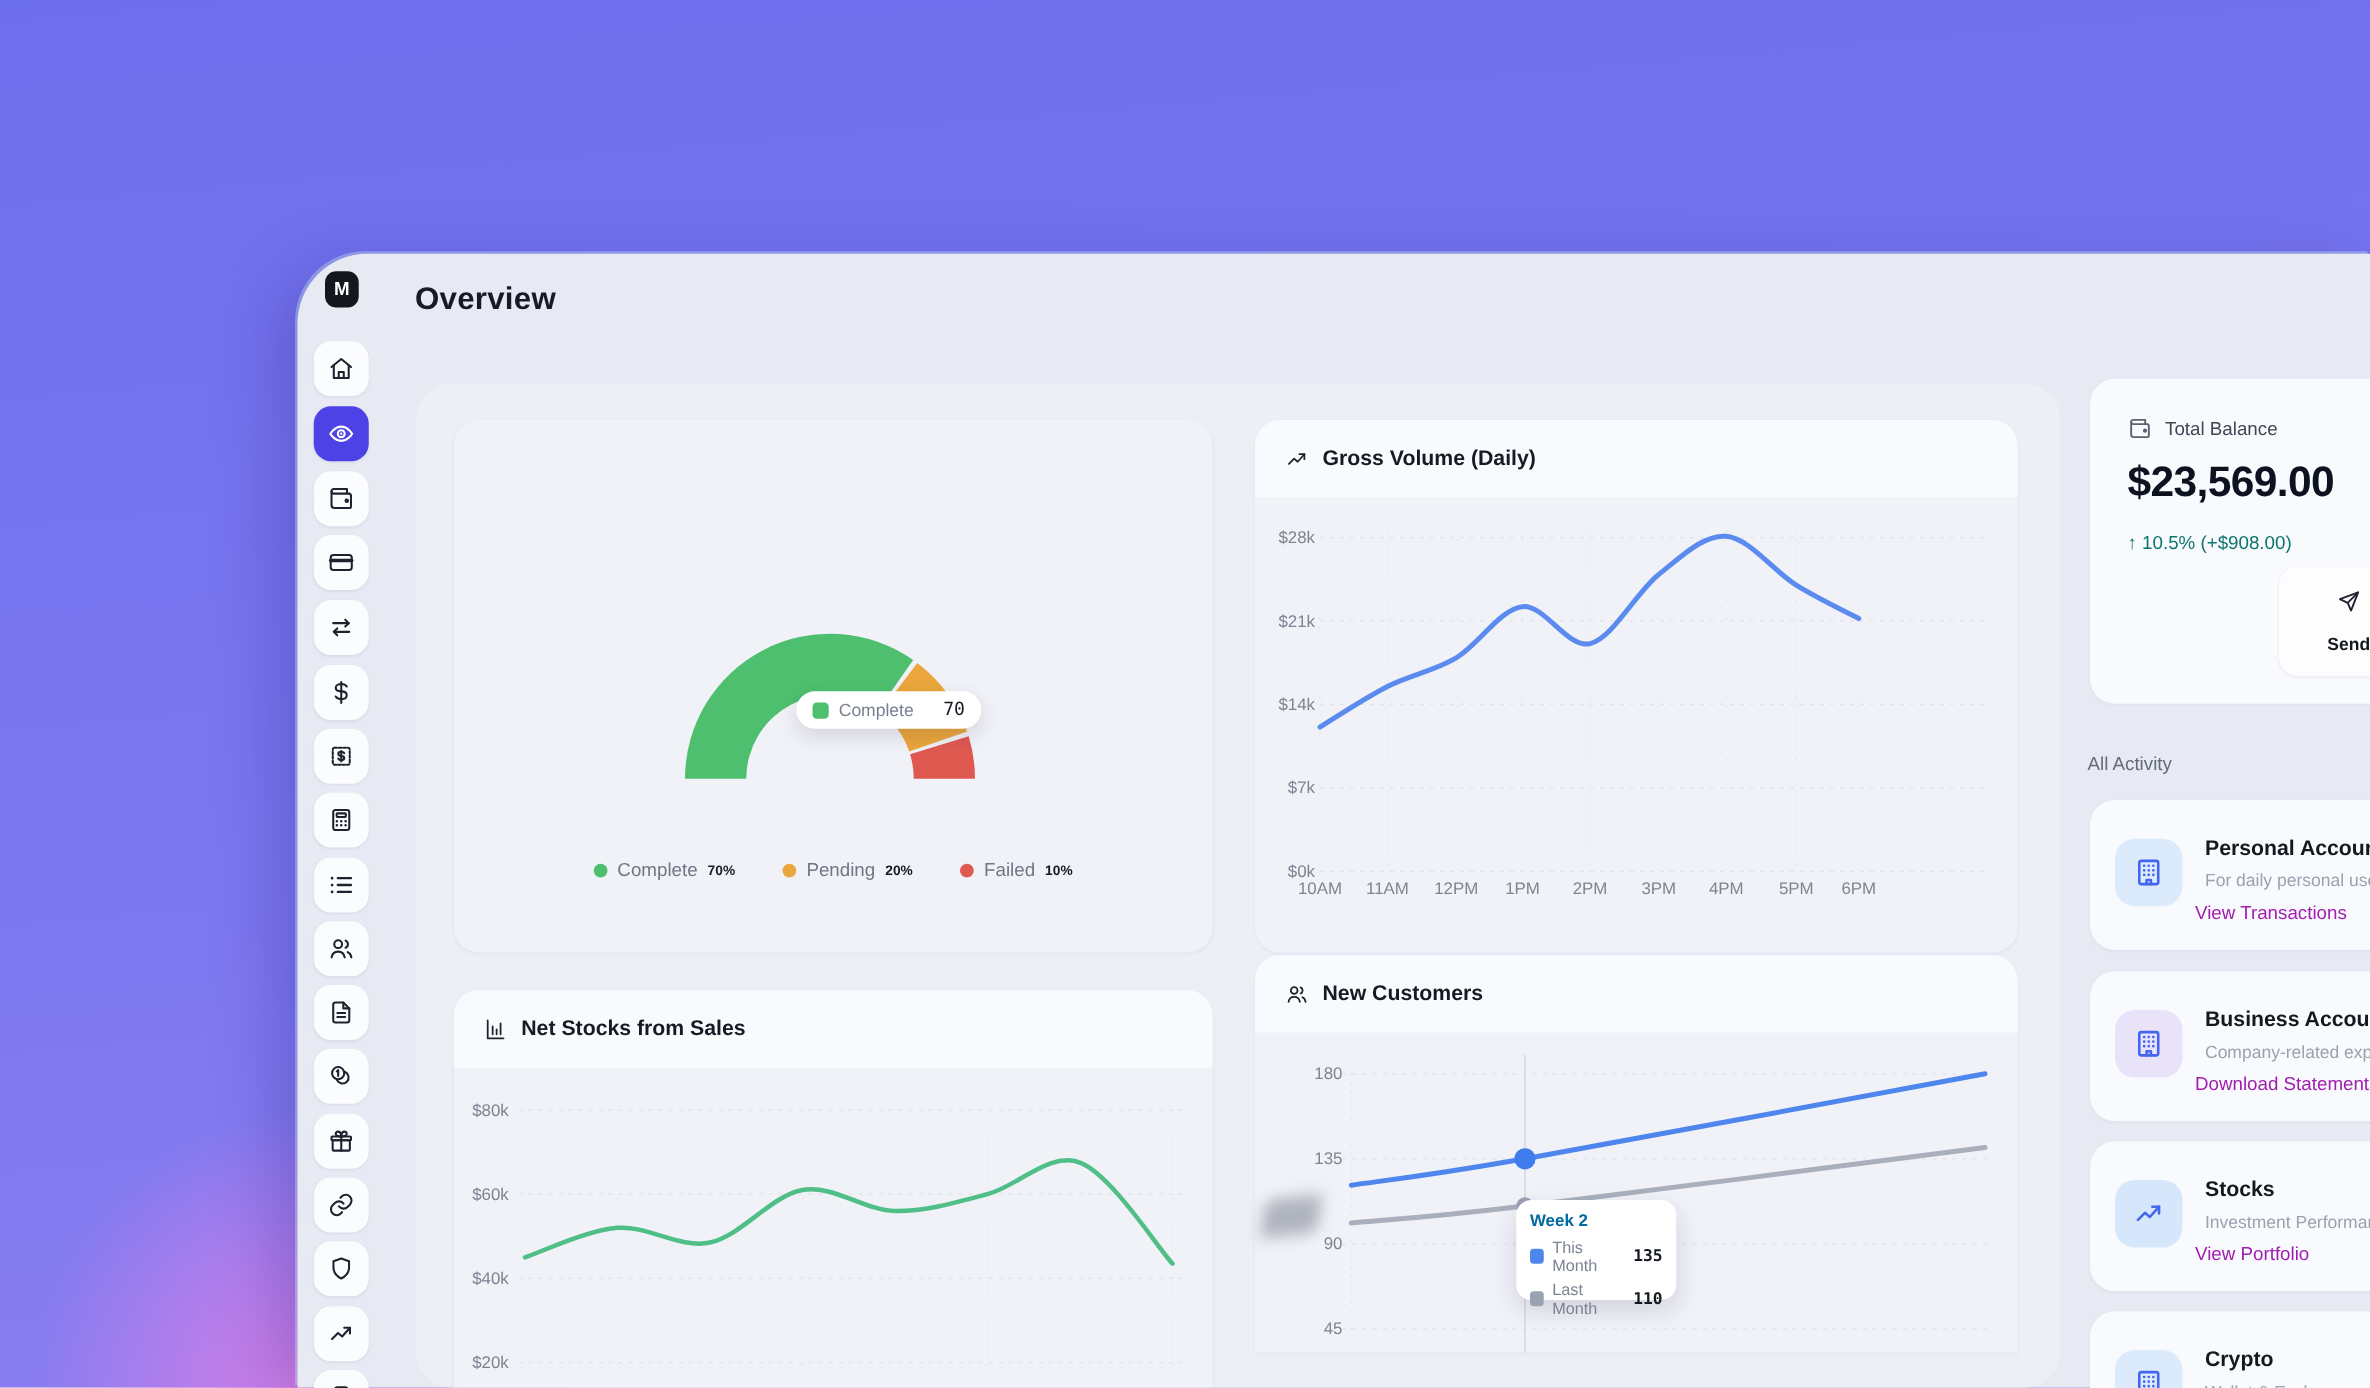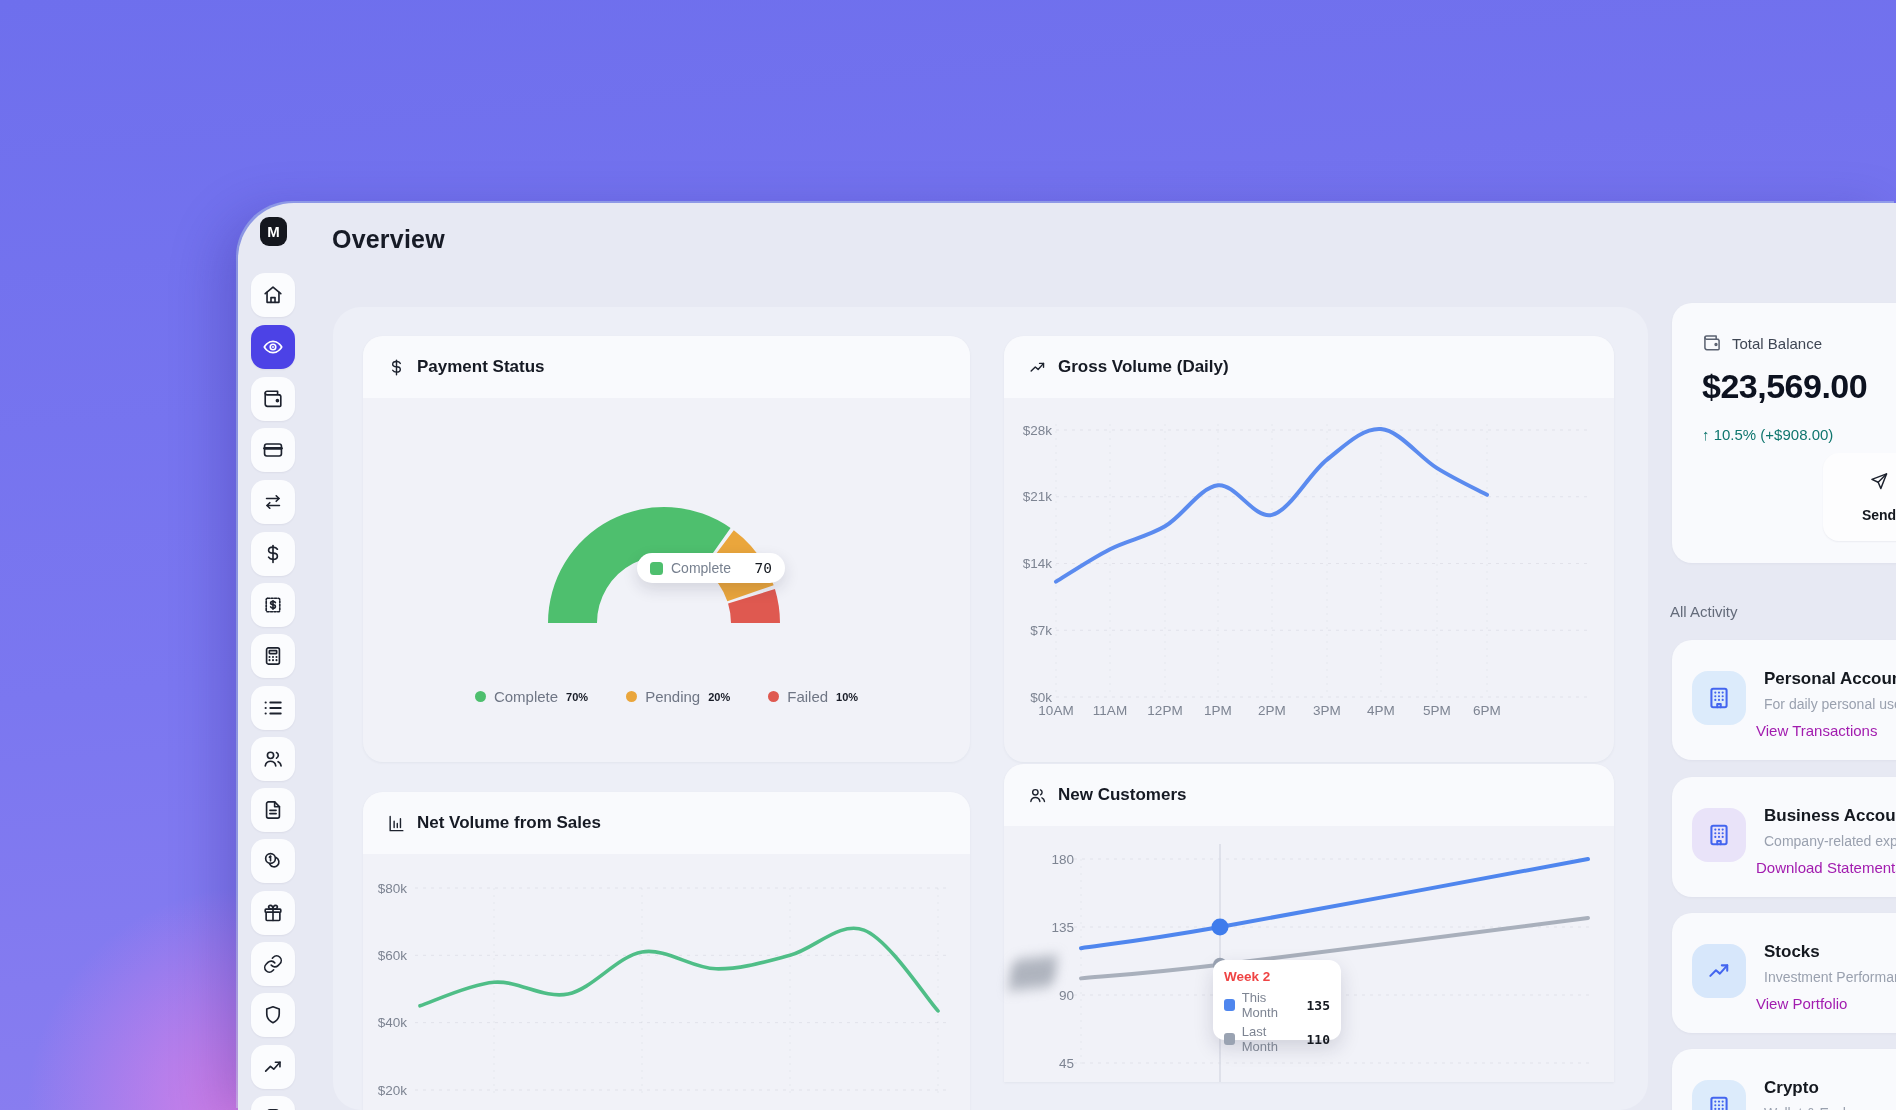--- a/index.html
+++ b/index.html
@@ -35,21 +35,21 @@
   .pill-tip .sq{width:13px;height:13px;border-radius:3.5px;}
   .pill-tip .lbl{font-size:14px;color:#77808f;}
   .pill-tip .val{margin-left:auto;font-family:"DejaVu Sans Mono",monospace;font-size:14.5px;font-weight:400;color:#14181f;}
   .legend{left:0;right:0;top:352px;display:flex;justify-content:center;gap:38px;align-items:center;}
   .leg-item{display:flex;align-items:center;gap:8px;}
   .leg-dot{width:11px;height:11px;border-radius:50%;}
   .leg-lbl{font-size:15px;color:#6f7685;}
   .leg-val{font-size:11px;font-weight:700;color:#171b26;}
   .cust-tip{left:209px;top:196px;width:128px;height:80px;border-radius:12px;background:#fff;
     box-shadow:0 8px 20px rgba(25,30,60,.15);padding:9px 11px;box-sizing:border-box;z-index:3;}
-  .cust-tip .t{font-size:13.5px;font-weight:700;color:#ef4444;margin-bottom:6px;}
+  .cust-tip .t{font-size:13.5px;font-weight:700;color:#0369a1;margin-bottom:6px;}
   .cust-tip .row{display:flex;align-items:center;gap:7px;margin-bottom:4px;}
   .cust-tip .sq{width:12px;height:12px;border-radius:3px;}
   .cust-tip .rl{font-size:13px;color:#7d8492;}
   .cust-tip .rv{font-family:"DejaVu Sans Mono",monospace;font-size:13px;font-weight:700;color:#14181f;}
   .smudge{left:6px;top:194px;width:46px;height:30px;background:#79818f;opacity:.55;border-radius:5px;
     filter:blur(6px);transform:rotate(-6deg) skewX(-14deg);z-index:2;}
   .rcard{position:absolute;left:1434px;width:320px;border-radius:20px;background:#f9fafd;box-shadow:0 1px 3px rgba(25,30,60,.04);}
   .bal-label{font-size:15px;font-weight:500;color:#3f4654;}
   .bal-amount{left:30px;top:64px;font-size:34px;font-weight:800;color:#0d1220;letter-spacing:-.5px;}
   .bal-delta{left:30px;top:123px;font-size:15px;font-weight:500;color:#0f766e;}
@@ -193,27 +193,20 @@
     <div class="side-btn abs" style="top:893px">
       <svg viewBox="0 0 24 24" class="ic">
           <rect x="6.4" y="3" width="11.2" height="18" rx="2.4"></rect>
         </svg>
     </div>
   </nav>
 
   <div class="wrapper abs">
 
     <div class="card" style="left:30px;top:29px;width:607px;height:426px;">
-      <div class="card-header">
-        <svg viewBox="0 0 24 24" class="ic">
-            <path d="M12 2.8v18.4"></path>
-            <path d="M16.8 6.8c-.8-1.4-2.5-2.3-4.8-2.3-2.7 0-4.8 1.4-4.8 3.4S9.2 11 12 11s4.8 1.3 4.8 3.4-2.1 3.4-4.8 3.4c-2.3 0-4-.9-4.8-2.3"></path>
-          </svg>
-        <span class="card-title">Payment Status</span>
-      </div>
       <svg id="chart-gauge" class="chart-svg" viewBox="0 0 607 426">
           <path d="M185 287 A116 116 0 0 1 367.53486661672133 191.97836286247696 L339.4296212355201 232.11681303263754 A67 67 0 0 0 234 287 Z" fill="#4ebf6e"></path>
           <path d="M370.8105426856376 194.358280834514 A116 116 0 0 1 410.68015476952075 249.23409408296982 L364.3497445651542 265.1869336513705 A67 67 0 0 0 341.32160655118724 233.49142082683136 Z" fill="#eaa63c"></path>
           <path d="M411.9313516917121 253.08488225216252 A116 116 0 0 1 417 286.99999999999994 L368 287 A67 67 0 0 0 365.07241864952334 267.4110957835766 Z" fill="#df5950"></path>
         </svg>
       <div class="pill-tip abs">
         <span class="sq" style="background: rgb(78, 191, 110);"></span>
         <span class="lbl">Complete</span>
         <span class="val">70</span>
       </div>
@@ -276,21 +269,21 @@
           <path d="M52 245.61785714285713C61 240.21428571428572 87.83333333333333 222.4142857142857 106 213.19642857142858C124.16666666666667 203.97857142857146 143 200.9589285714286 161 190.3107142857143C179 179.66250000000002 196.16666666666666 151.21428571428575 214 149.30714285714288C231.83333333333334 147.4 249.83333333333334 183.15892857142853 268 178.8678571428571C286.1666666666667 174.57678571428568 304.8333333333333 137.86428571428576 323 123.56071428571431C341.1666666666667 109.25714285714288 358.6666666666667 91.61607142857139 377 93.04642857142852C395.3333333333333 94.47678571428565 415.3333333333333 121.1767857142857 433 132.14285714285714C450.6666666666667 143.10892857142858 474.6666666666667 154.39285714285717 483 158.84285714285716" fill="none" stroke="#5b8bef" stroke-width="4" stroke-linecap="round"></path>
         </svg>
     </div>
 
     <div class="card" style="left:30px;top:485px;width:607px;height:318px;border-radius:20px 20px 0 0;">
       <div class="card-header">
         <svg viewBox="0 0 24 24" class="ic">
             <path d="M4 3v18h16"></path>
             <path d="M9 17V9M13 17v-5M17 17V6"></path>
           </svg>
-        <span class="card-title">Net Volume from Sales</span>
+        <span class="card-title">Net Stocks from Sales</span>
       </div>
       <svg id="chart-net" class="chart-svg" viewBox="0 0 607 318">
           <line x1="52" x2="585" y1="298" y2="298" class="hgrid"></line>
           <text x="44" y="302.5" class="ylab" text-anchor="end">$20k</text>
           <line x1="52" x2="585" y1="230.66666666666669" y2="230.66666666666669" class="hgrid"></line>
           <text x="44" y="235.16666666666669" class="ylab" text-anchor="end">$40k</text>
           <line x1="52" x2="585" y1="163.33333333333334" y2="163.33333333333334" class="hgrid"></line>
           <text x="44" y="167.83333333333334" class="ylab" text-anchor="end">$60k</text>
           <line x1="52" x2="585" y1="96" y2="96" class="hgrid"></line>
           <text x="44" y="100.5" class="ylab" text-anchor="end">$80k</text>

